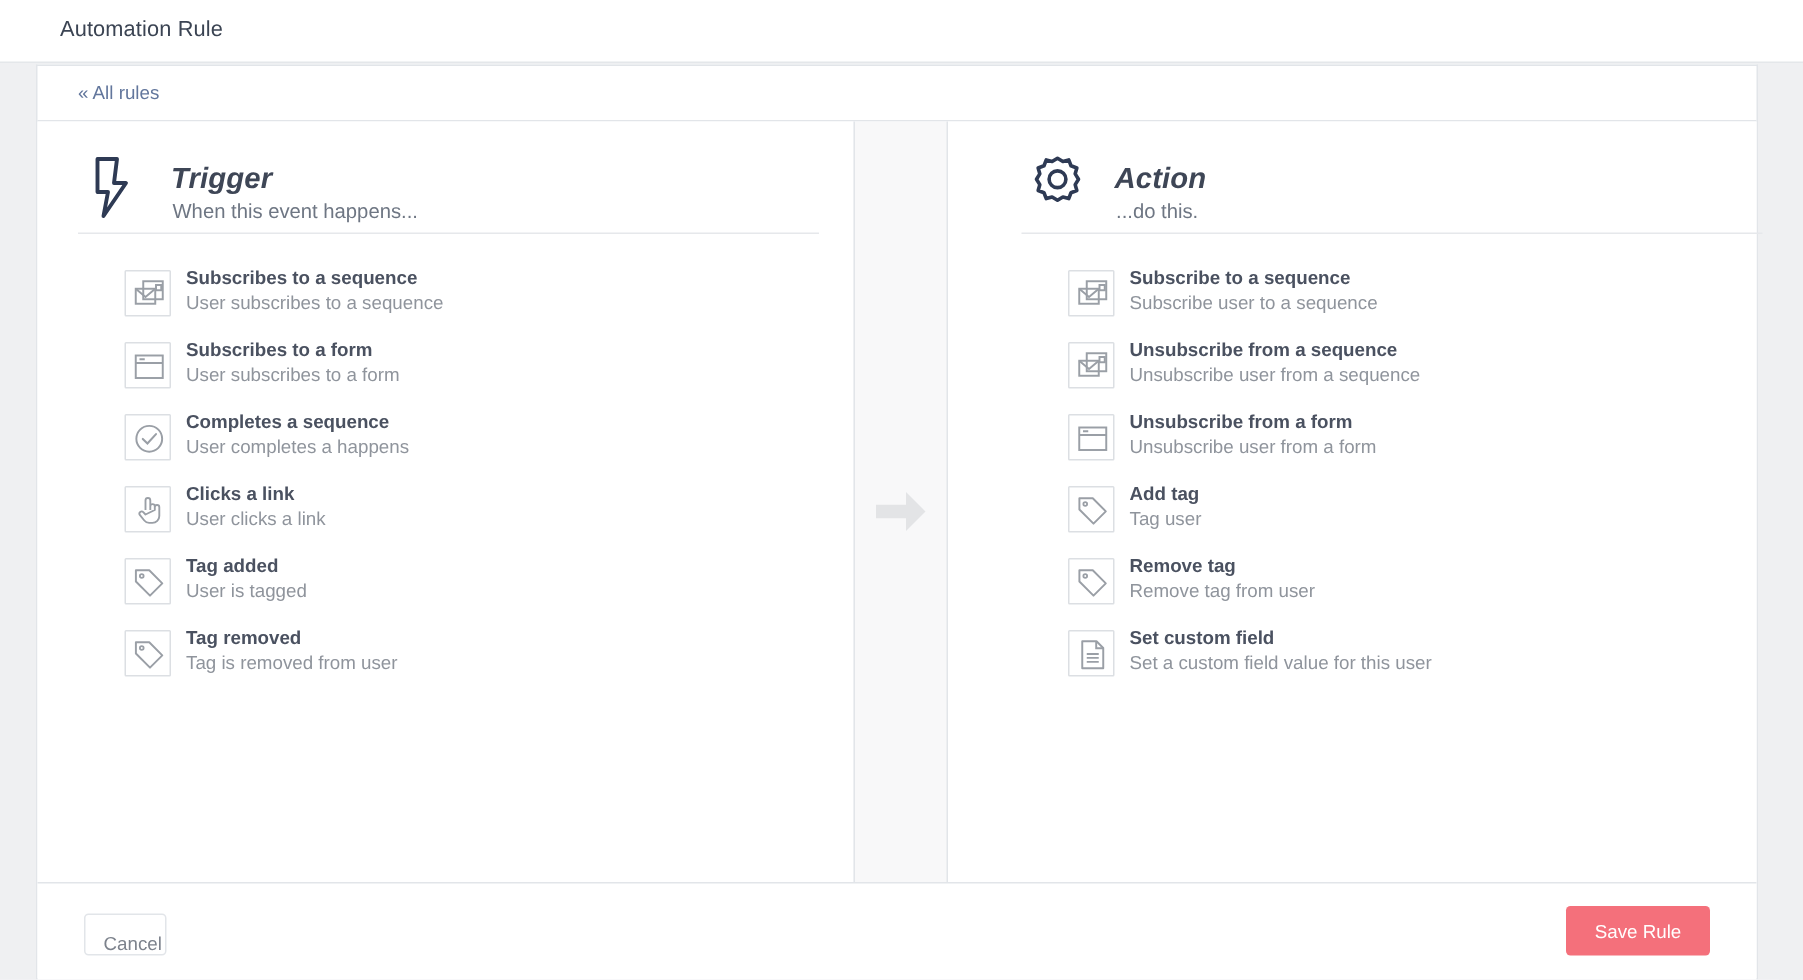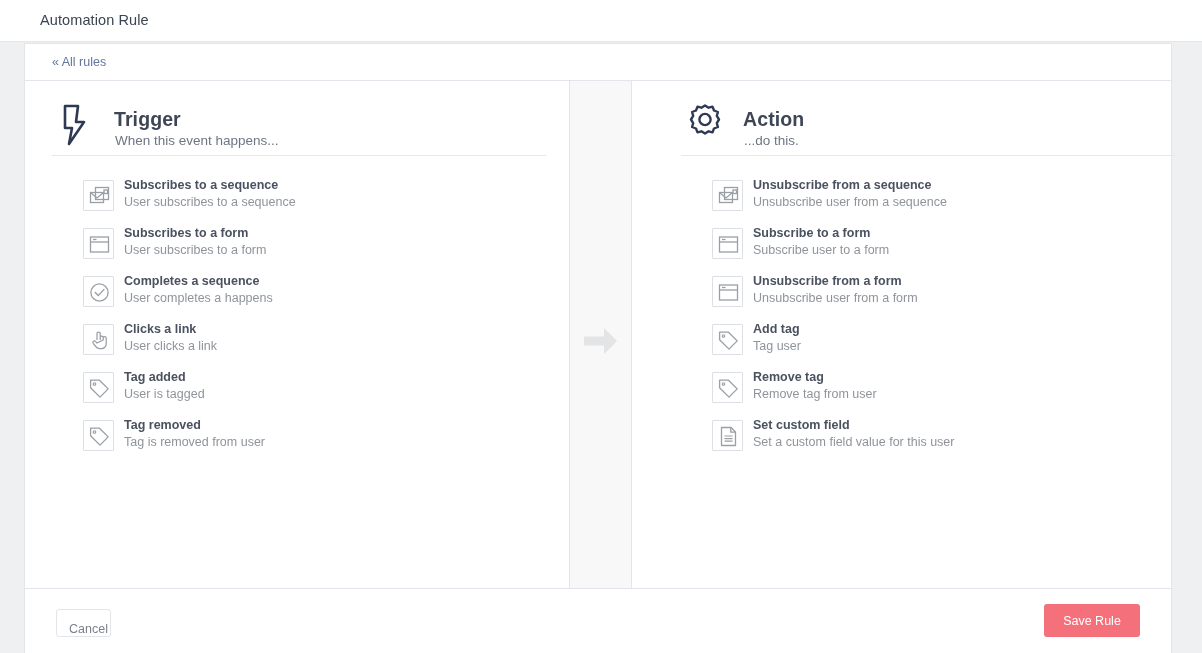--- a/index.html
+++ b/index.html
@@ -89,20 +89,21 @@
   .pane-action  .pane-head { left: 49px; width: 494px; }
 
   .head-icon {
     position: absolute; left: 0; top: 20px;
     width: 48px; height: 48px;
   }
   .head-title {
     position: absolute; left: 62px; top: 27px;
     font-size: 19.5px; font-weight: bold; color: #3e4656;
     letter-spacing: .1px;
+    font-style: italic;
   }
   .head-sub {
     position: absolute; left: 63px; top: 52px;
     font-size: 13.5px; color: #6e7683;
   }
   .head-rule {
     position: absolute; top: 74px; height: 1px;
     background: #e6e8eb;
   }
   .pane-trigger .head-rule { left: 27px; width: 494px; }
@@ -295,45 +296,46 @@
             <circle cx="24" cy="18.5" r="5.6" fill="none" stroke="#2e3a54" stroke-width="2.4"></circle>
           </svg>
         </span>
         <div class="head-title">Action</div>
         <div class="head-sub">...do this.</div>
       </div>
       <div class="head-rule"></div>
 
       <div class="optlist">
 
-
         <div class="opt">
           <span class="opt-icon">
             <svg width="23" height="23" viewBox="0 0 23 23">
               <rect x="7.5" y="2.5" width="13" height="12" fill="none" stroke="#9a9fa6" stroke-width="1.3"></rect>
               <rect x="16" y="5" width="3.5" height="3.5" fill="none" stroke="#9a9fa6" stroke-width="1.3"></rect>
               <rect x="2.5" y="7.5" width="13" height="10" fill="none" stroke="#9a9fa6" stroke-width="1.3"></rect>
               <path d="M2.5 7.5 L9 13 L15.5 7.5" fill="none" stroke="#9a9fa6" stroke-width="1.3"></path>
             </svg>
           </span>
+          <div class="opt-title">Subscribe to a sequence</div>
+          <div class="opt-desc">Subscribe user to a sequence</div>
+        </div>
+
+        <div class="opt">
+          <span class="opt-icon">
+            <svg width="23" height="23" viewBox="0 0 23 23">
+              <rect x="7.5" y="2.5" width="13" height="12" fill="none" stroke="#9a9fa6" stroke-width="1.3"></rect>
+              <rect x="16" y="5" width="3.5" height="3.5" fill="none" stroke="#9a9fa6" stroke-width="1.3"></rect>
+              <rect x="2.5" y="7.5" width="13" height="10" fill="none" stroke="#9a9fa6" stroke-width="1.3"></rect>
+              <path d="M2.5 7.5 L9 13 L15.5 7.5" fill="none" stroke="#9a9fa6" stroke-width="1.3"></path>
+            </svg>
+          </span>
           <div class="opt-title">Unsubscribe from a sequence</div>
           <div class="opt-desc">Unsubscribe user from a sequence</div>
         </div>
 
-        <div class="opt">
-          <span class="opt-icon">
-            <svg width="23" height="23" viewBox="0 0 23 23">
-              <rect x="2.5" y="4" width="18" height="15" fill="none" stroke="#9a9fa6" stroke-width="1.3"></rect>
-              <path d="M2.5 9 L20.5 9" stroke="#9a9fa6" stroke-width="1.3"></path>
-              <path d="M5 6.5 L8.5 6.5" stroke="#9a9fa6" stroke-width="1.3"></path>
-            </svg>
-          </span>
-          <div class="opt-title">Subscribe to a form</div>
-          <div class="opt-desc">Subscribe user to a form</div>
-        </div>
 
         <div class="opt">
           <span class="opt-icon">
             <svg width="23" height="23" viewBox="0 0 23 23">
               <rect x="2.5" y="4" width="18" height="15" fill="none" stroke="#9a9fa6" stroke-width="1.3"></rect>
               <path d="M2.5 9 L20.5 9" stroke="#9a9fa6" stroke-width="1.3"></path>
               <path d="M5 6.5 L8.5 6.5" stroke="#9a9fa6" stroke-width="1.3"></path>
             </svg>
           </span>
           <div class="opt-title">Unsubscribe from a form</div>

